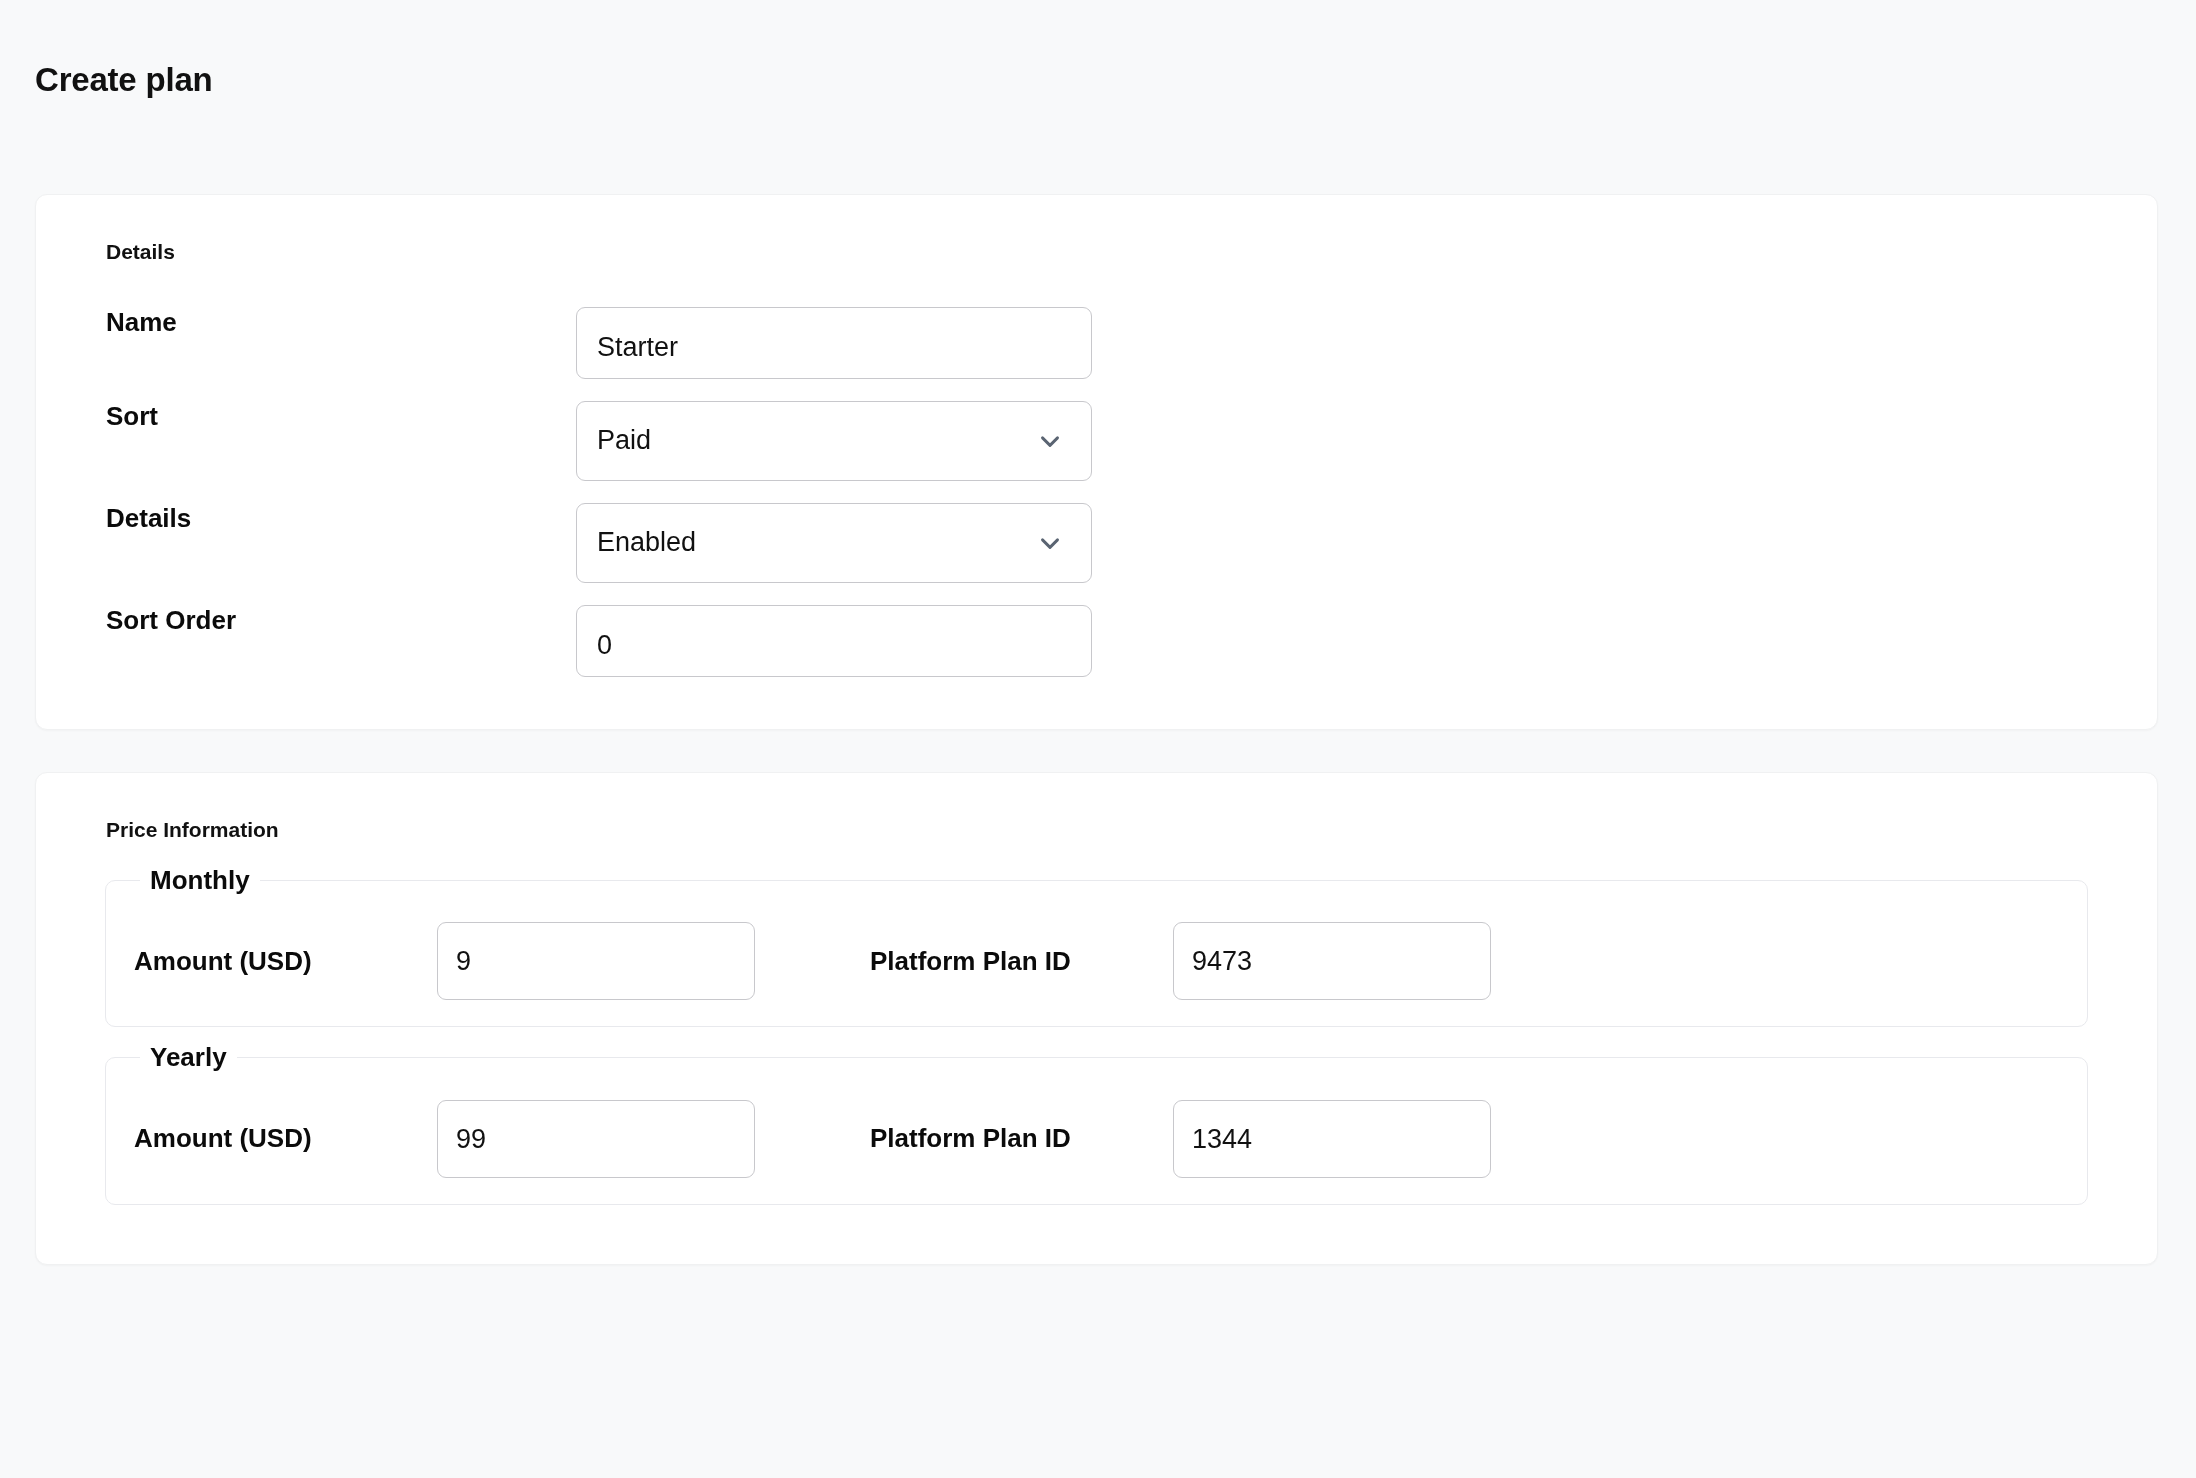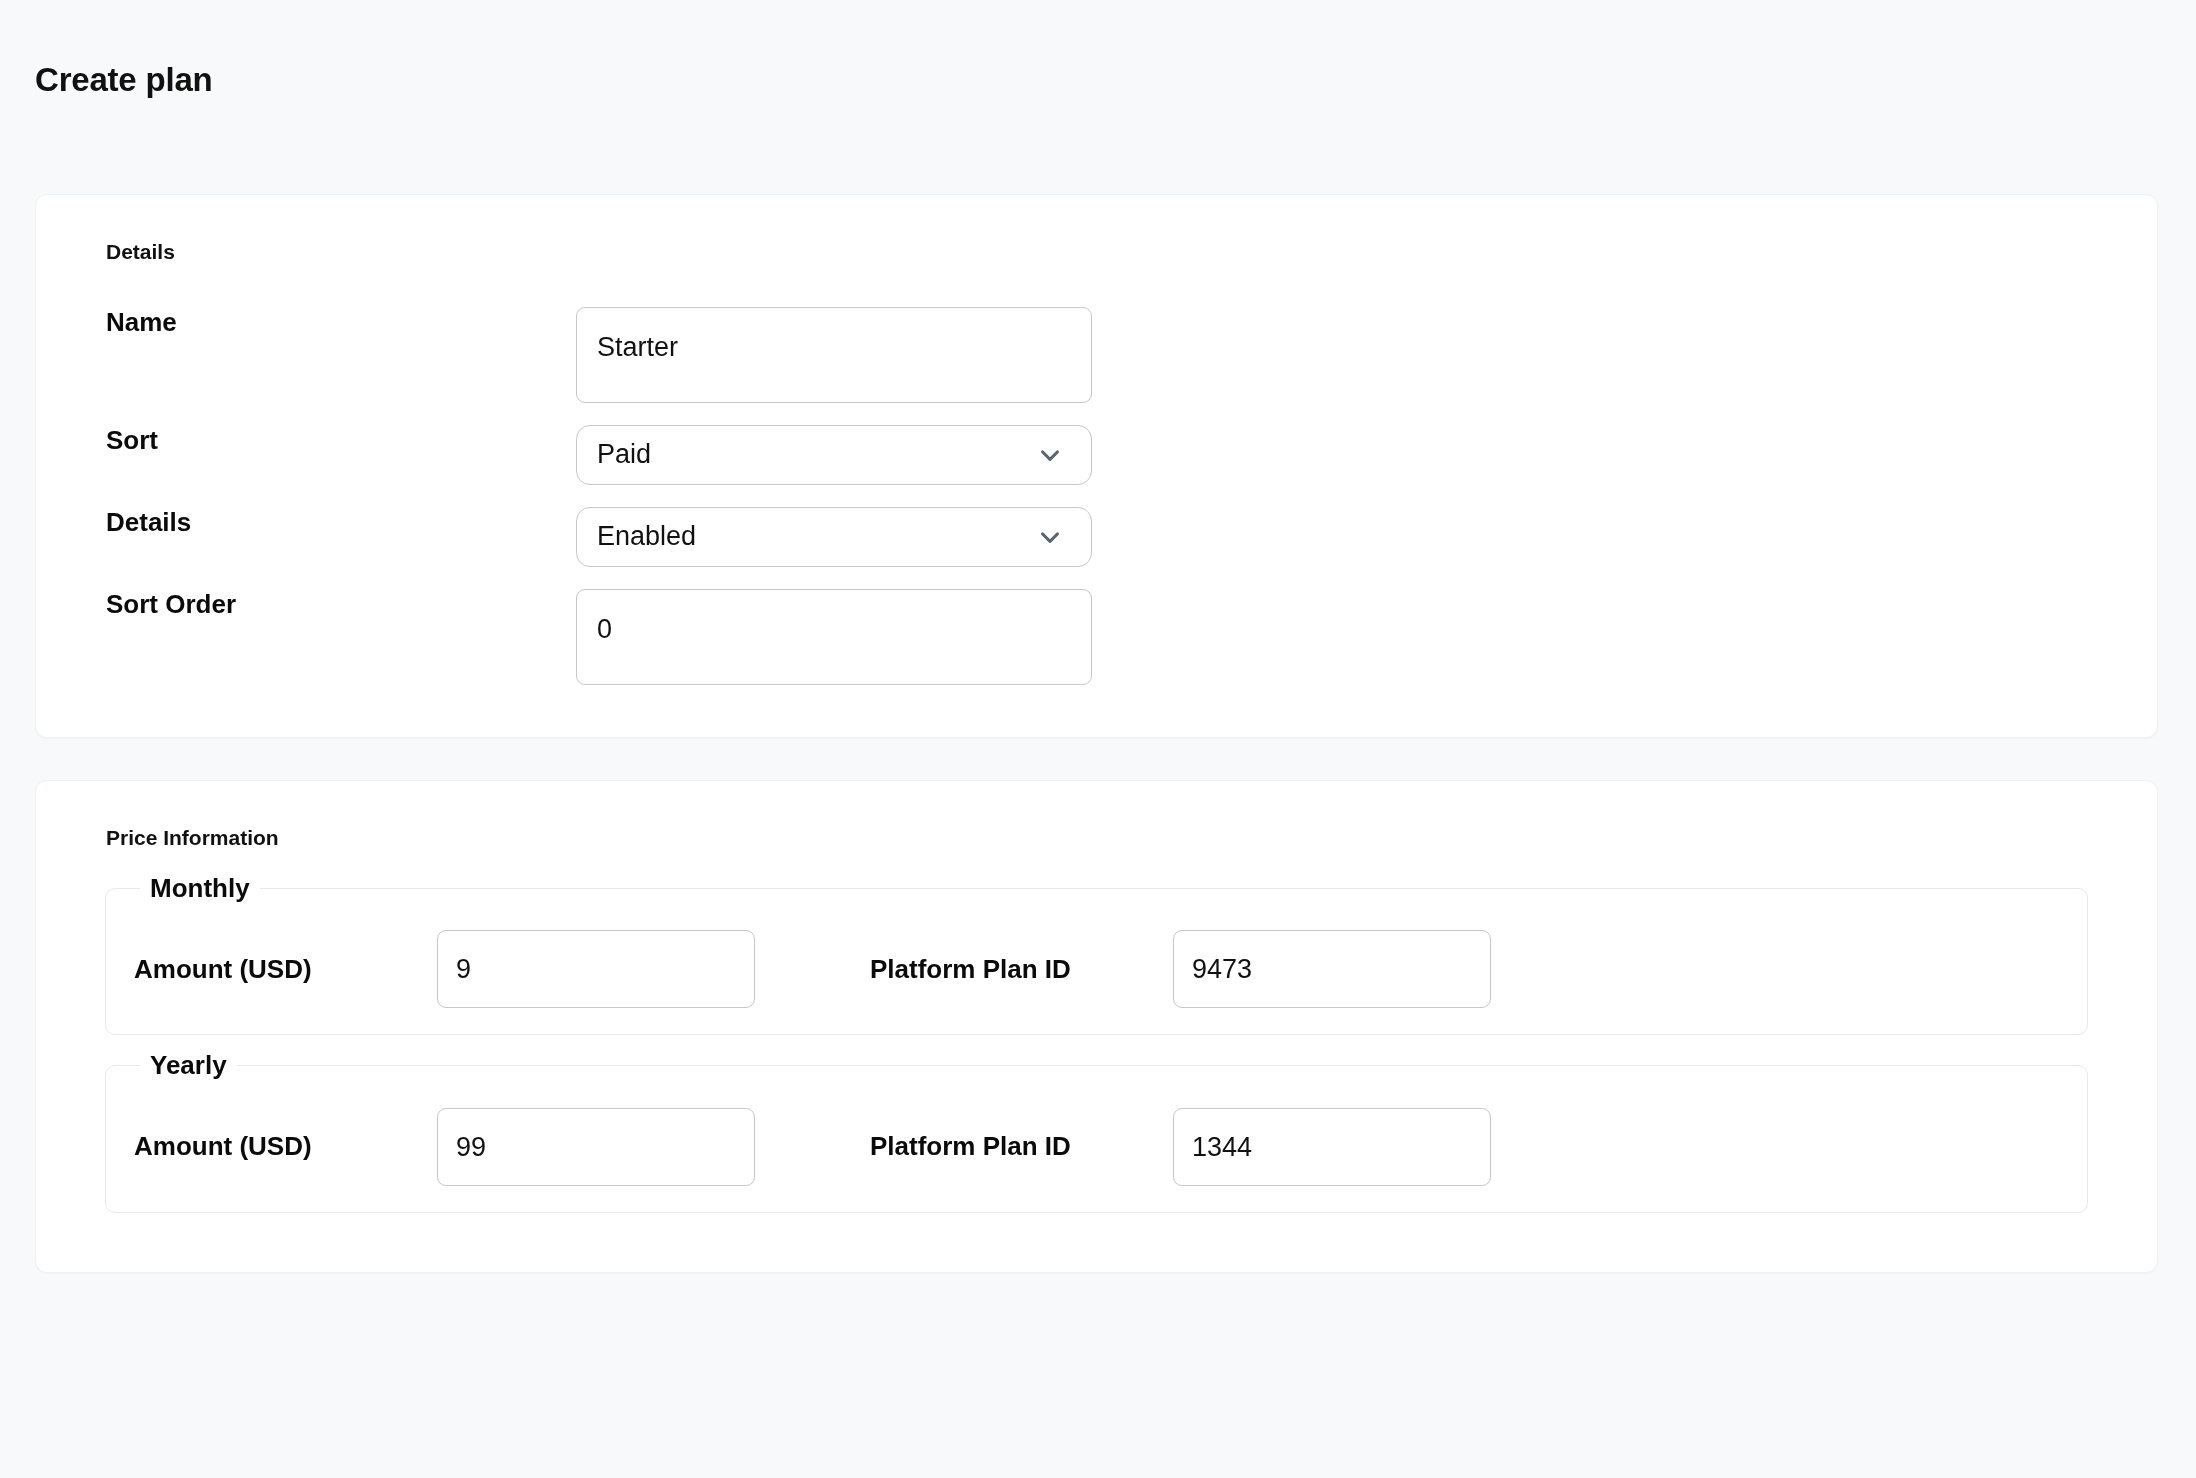--- a/index.html
+++ b/index.html
@@ -81,39 +81,39 @@
 
   .control-wrap {
     position: relative;
     width: 516px;
     flex: 0 0 516px;
   }
 
   .text-input {
     display: block;
     width: 100%;
-    height: 96px;
+    height: 72px;
     border: 1px solid #c8c8cc;
     border-radius: 9px;
     background: #ffffff;
     font-family: "Liberation Sans", sans-serif;
     font-size: 27px;
     color: #111111;
     padding: 0 20px;
     line-height: 78px;
     outline: none;
   }
 
   .select-box {
     display: flex;
     align-items: center;
     width: 100%;
-    height: 60px;
+    height: 80px;
     border: 1px solid #c8c8cc;
-    border-radius: 14px;
+    border-radius: 9px;
     background: #ffffff;
     font-size: 27px;
     color: #111111;
     padding: 0 20px;
     cursor: pointer;
     position: relative;
   }
   .select-value { flex: 1 1 auto; line-height: 1; }
   .chevron-icon {
     flex: 0 0 auto;

